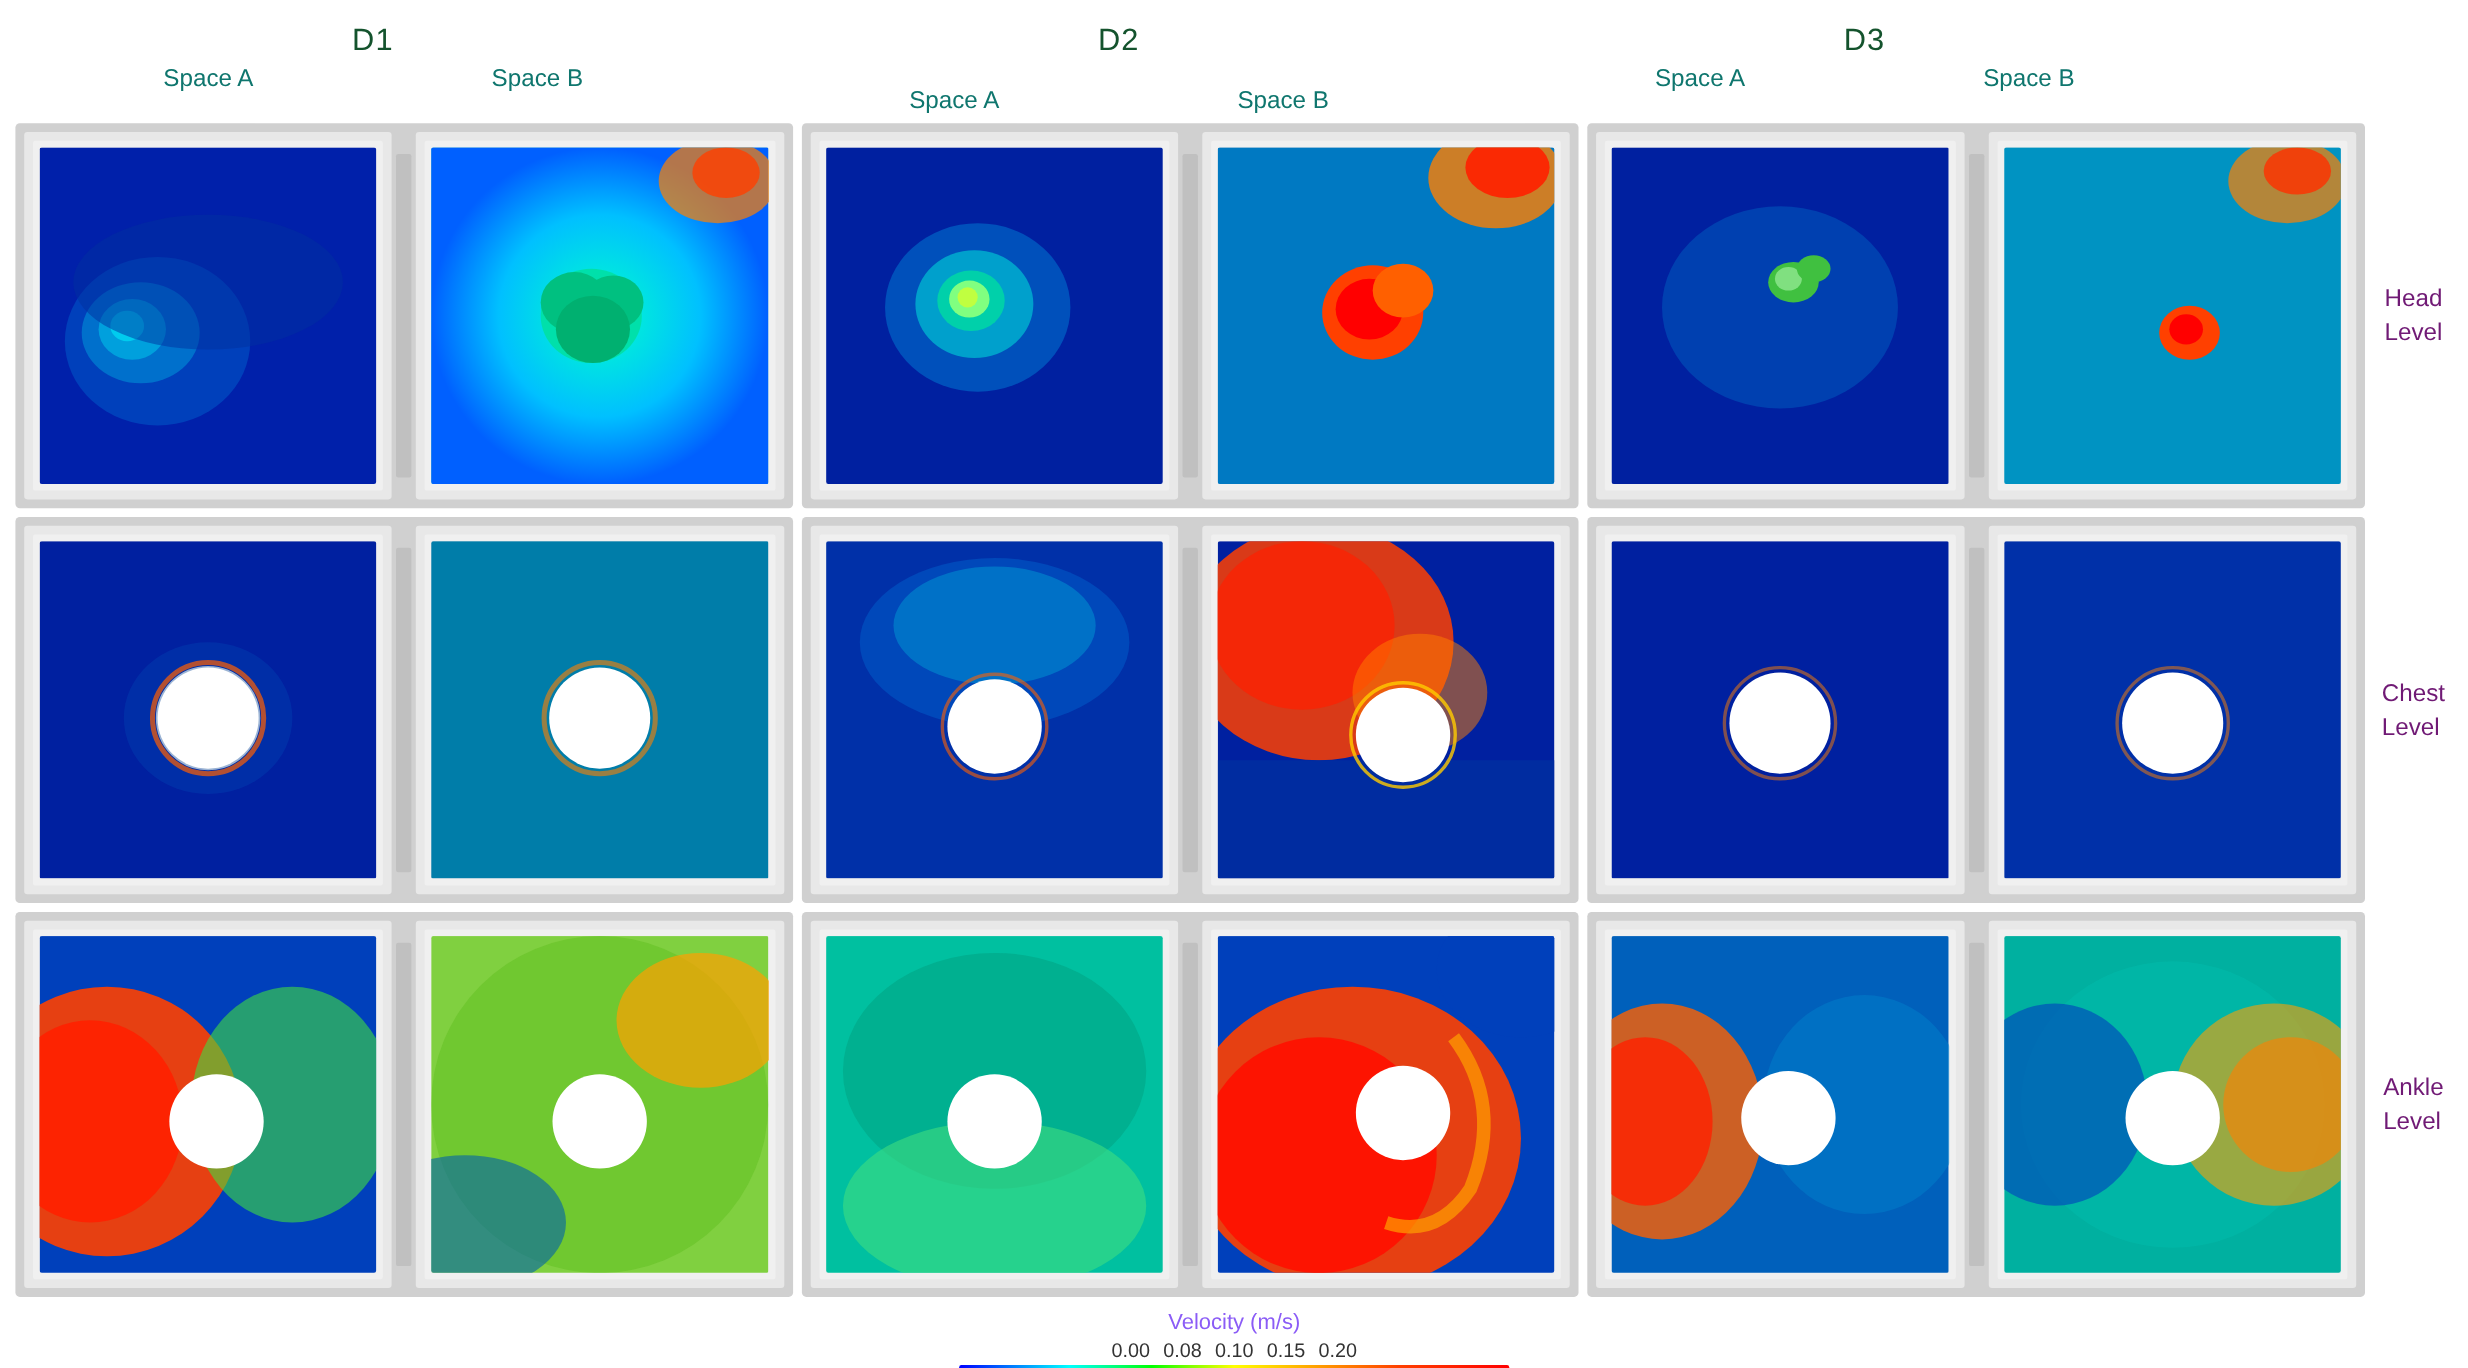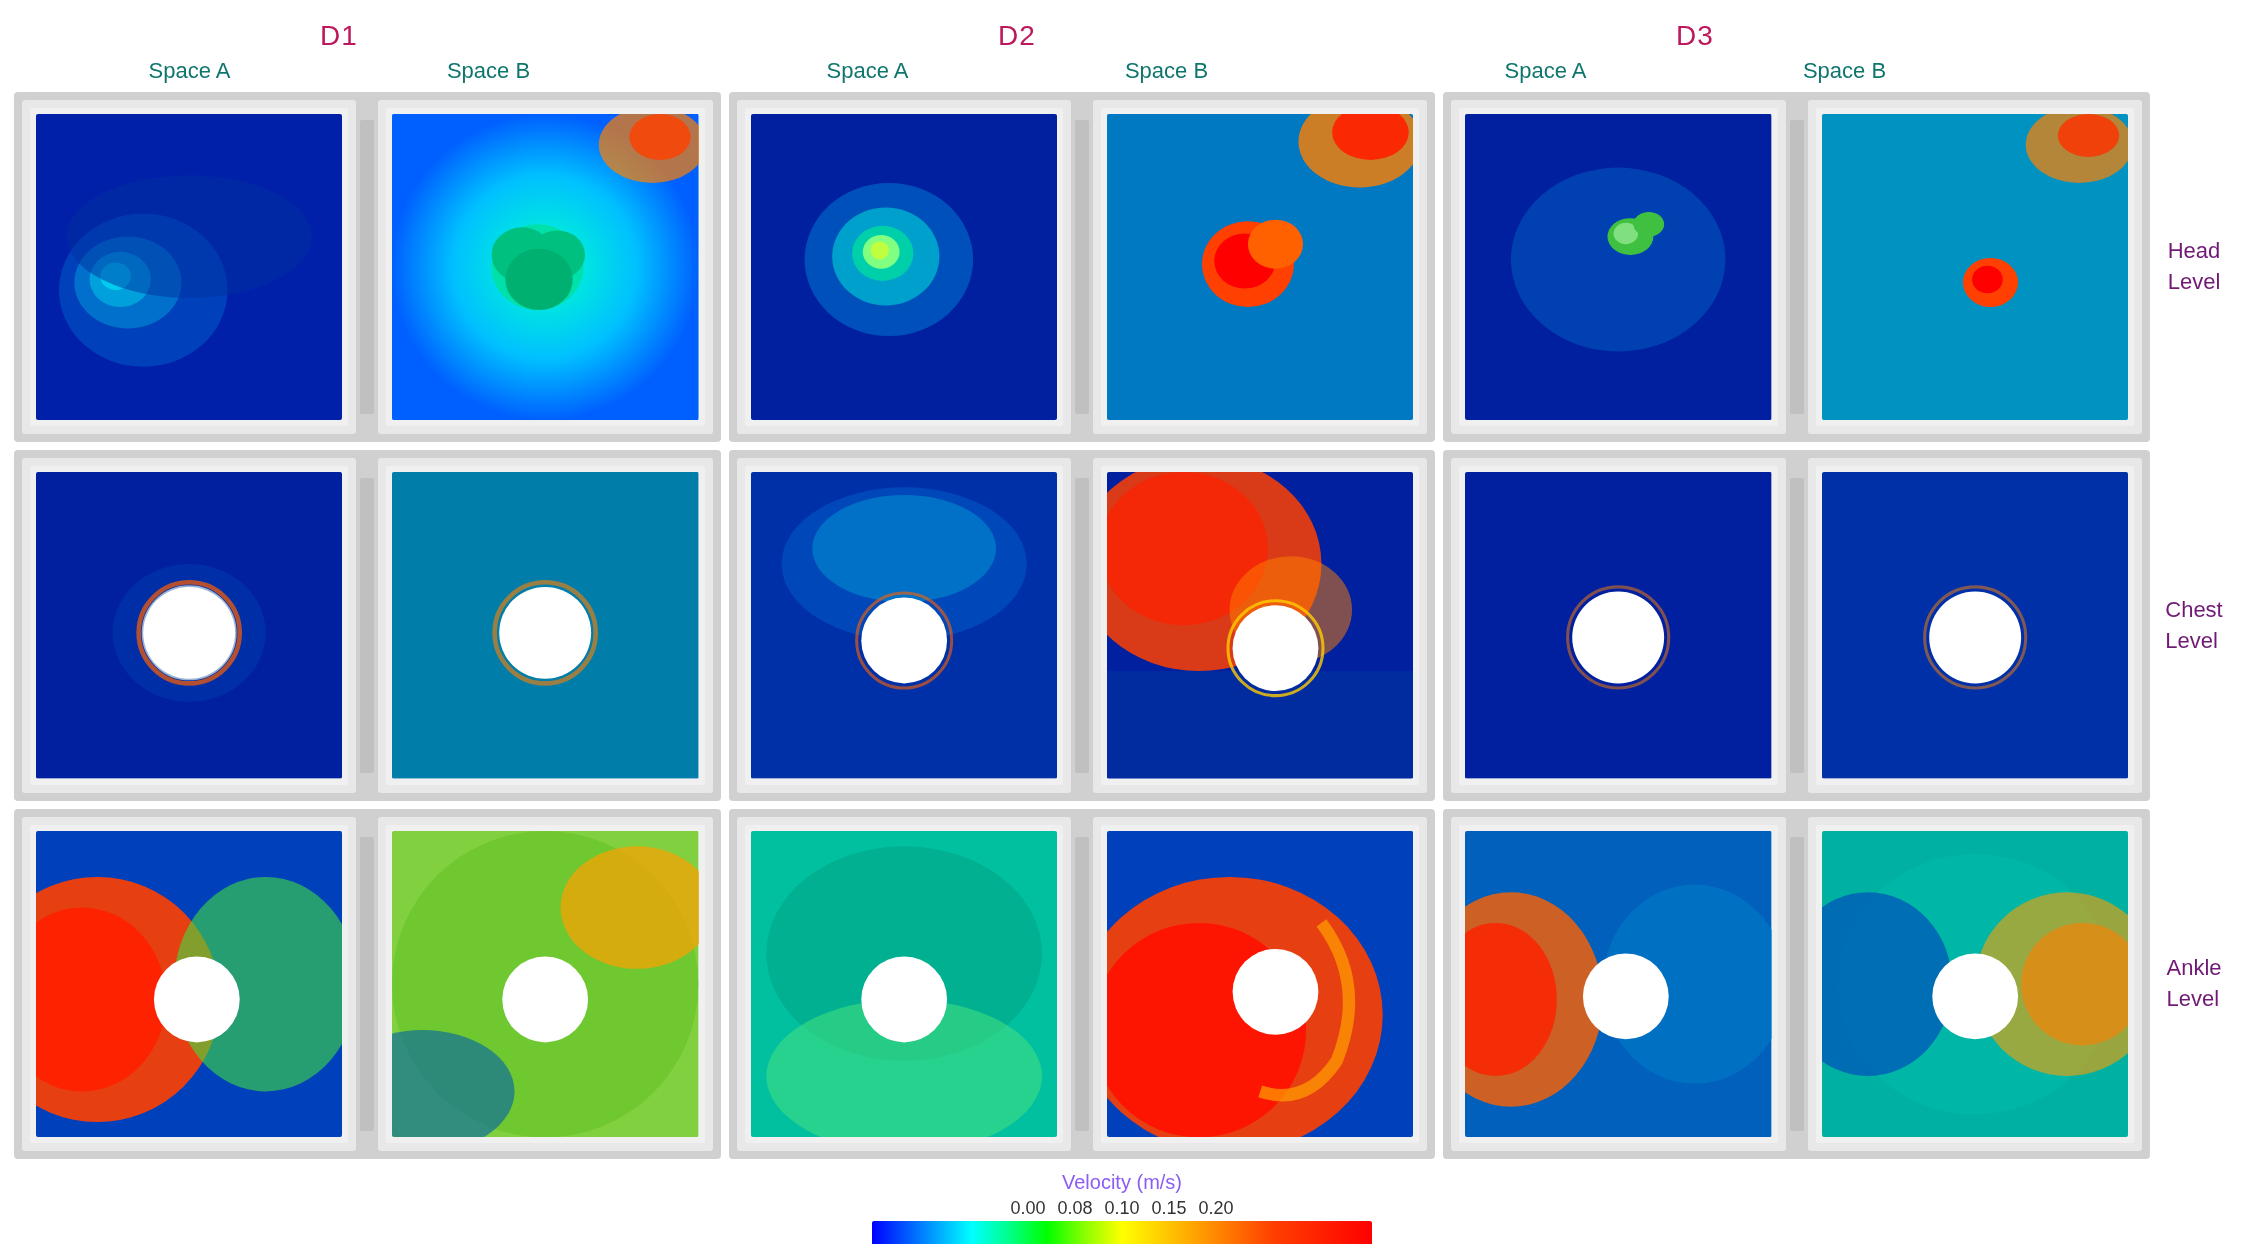--- a/index.html
+++ b/index.html
@@ -26,21 +26,21 @@
     .col-headers {
       display: flex;
       width: 100%;
       padding: 0 80px 0 30px;
       margin-bottom: 4px;
     }
 
     .group-title {
       font-size: 28px;
       font-weight: normal;
-      color: #be185d;
+      color: #14532d;
       margin-bottom: 4px;
       letter-spacing: 1px;
     }
 
     .sub-header {
       font-size: 22px;
       color: #0f766e;
       text-align: center;
       flex: 1;
     }
@@ -135,21 +135,21 @@
   <div class="col-headers">
 
     <div style="flex:1; display:flex; flex-direction:column; align-items:center; padding-right:80px;">
       <div class="group-title">D1</div>
       <div style="display:flex; width:100%; justify-content:space-around; margin-top:2px;">
         <div class="sub-header">Space A</div>
         <div class="sub-header">Space B</div>
       </div>
     </div>
 
-    <div style="flex:1; display:flex; flex-direction:column; align-items:center; padding-right:80px;">
+    <div style="flex:1; display:flex; flex-direction:column; align-items:center; padding-right:80px;gap:20px;">
       <div class="group-title">D2</div>
       <div style="display:flex; width:100%; justify-content:space-around; margin-top:2px;">
         <div class="sub-header">Space A</div>
         <div class="sub-header">Space B</div>
       </div>
     </div>
 
     <div style="flex:1; display:flex; flex-direction:column; align-items:center; padding-right:80px;">
       <div class="group-title">D3</div>
       <div style="display:flex; width:100%; justify-content:space-around; margin-top:2px;">

